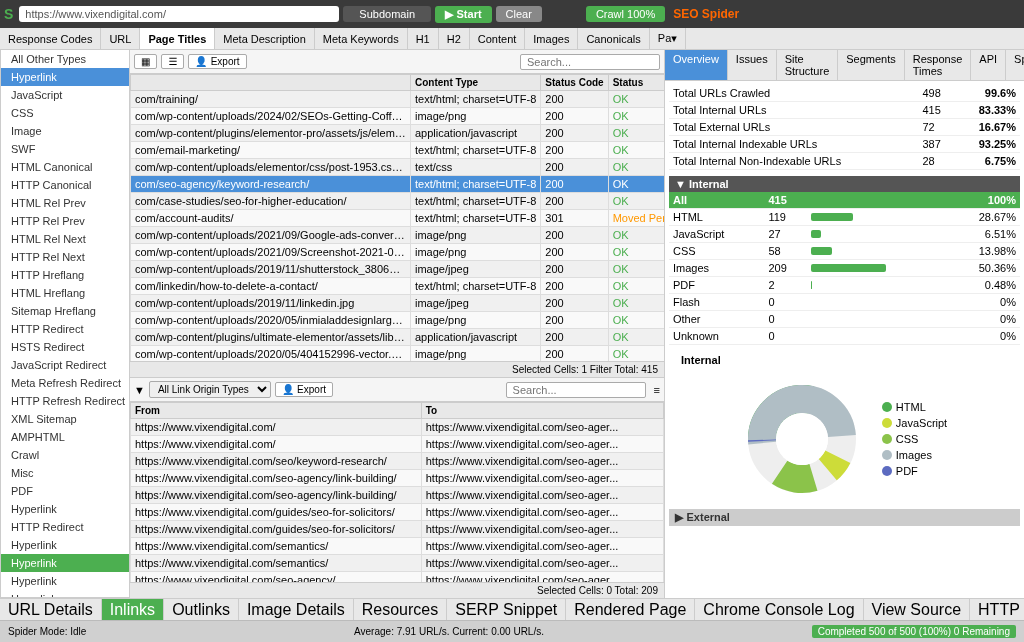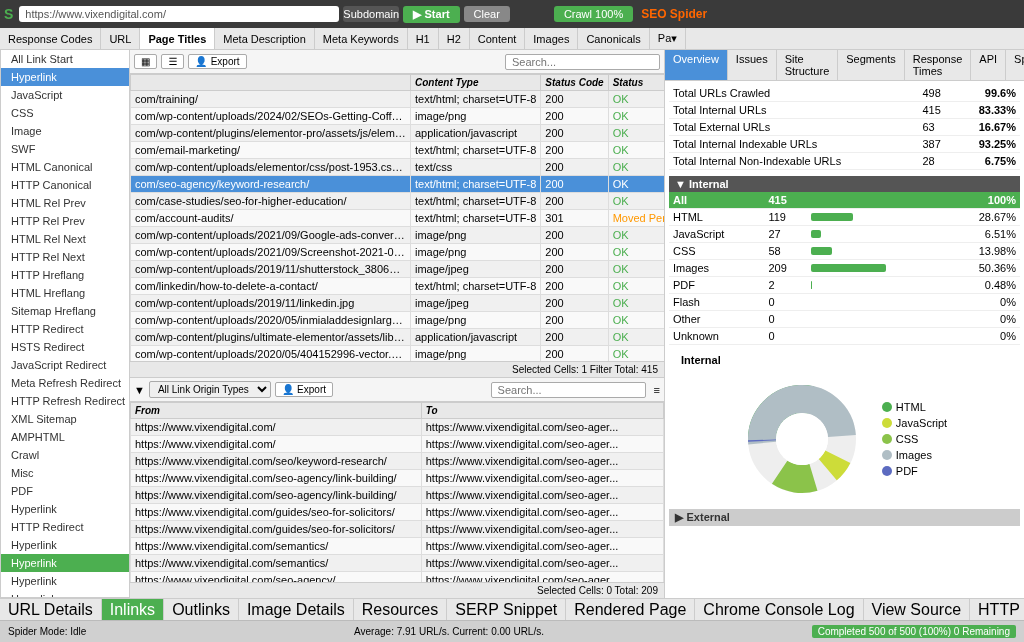--- a/index.html
+++ b/index.html
@@ -10,21 +10,21 @@
       display: flex; align-items: center; height: 28px;
       background: #3a3a3a; color: #fff; padding: 0 4px; gap: 4px;
     }
     .url-bar {
       display: flex; align-items: center; background: #fff; color: #333;
       border-radius: 3px; padding: 2px 6px; flex: 1; max-width: 320px; font-size: 11px;
     }
     .url-bar span { color: #555; white-space: nowrap; overflow: hidden; text-overflow: ellipsis; }
     .subdomain-btn {
       background: #555; color: #fff; border: none; border-radius: 3px;
-      padding: 2px 0; cursor: pointer; font-size: 11px;
+      padding: 2px 16px; cursor: pointer; font-size: 11px;
     }
     .start-btn {
       background: #4caf50; color: #fff; border: none; border-radius: 3px;
       padding: 2px 10px; cursor: pointer; font-size: 11px; font-weight: bold;
     }
     .clear-btn {
       background: #888; color: #fff; border: none; border-radius: 3px;
       padding: 2px 10px; cursor: pointer; font-size: 11px;
     }
     .crawl-progress {
@@ -77,31 +77,31 @@
     .table-toolbar {
       display: flex; align-items: center; padding: 3px 4px; gap: 4px;
       background: #f5f5f5; border-bottom: 1px solid #ccc; height: 24px;
     }
     .table-btn {
       background: #fff; border: 1px solid #aaa; border-radius: 2px;
       padding: 1px 6px; cursor: pointer; font-size: 10px;
     }
     .search-box {
       margin-left: auto; border: 1px solid #aaa; border-radius: 2px;
-      padding: 1px 6px; width: 155px; font-size: 11px;
+      padding: 1px 6px; width: 140px; font-size: 11px;
     }
 
     .data-table-wrapper { overflow: auto; flex: 1; }
     .data-table {
       width: 100%; border-collapse: collapse; font-size: 10px;
     }
     .data-table th {
       background: #e8e8e8; border: 1px solid #ccc; padding: 2px 4px;
       text-align: left; white-space: nowrap; position: sticky; top: 0;
-      font-size: 10px; font-weight: bold; font-style: italic;
+      font-size: 10px; font-weight: bold;
     }
     .data-table td {
       border: 1px solid #ddd; padding: 2px 4px; white-space: nowrap;
       overflow: hidden; text-overflow: ellipsis; max-width: 250px;
     }
     .data-table tr:nth-child(even) { background: #f9f9f9; }
     .data-table tr.highlighted { background: #4a90d9; color: #fff; }
     .data-table tr.highlighted td { color: #fff; }
     .status-ok { color: #4caf50; }
     .status-moved { color: #ff9800; }
@@ -217,21 +217,21 @@
   <div class="nav-tab">H2</div>
   <div class="nav-tab">Content</div>
   <div class="nav-tab">Images</div>
   <div class="nav-tab">Canonicals</div>
   <div class="nav-tab">Pa▾</div>
 </div>
 
 <div id="main">
 
   <div id="dropdown-menu">
-    <div class="menu-item">All Link Start</div>
+    <div class="menu-item">All Other Types</div>
     <div class="menu-item selected-blue">Hyperlink</div>
     <div class="menu-item">JavaScript</div>
     <div class="menu-item">CSS</div>
     <div class="menu-item">Image</div>
     <div class="menu-item">SWF</div>
     <div class="menu-item">HTML Canonical</div>
     <div class="menu-item">HTTP Canonical</div>
     <div class="menu-item">HTML Rel Prev</div>
     <div class="menu-item">HTTP Rel Prev</div>
     <div class="menu-item">HTML Rel Next</div>
@@ -483,21 +483,21 @@
     <td>498</td>
     <td>99.6%</td>
   </tr>
             <tr>
     <td>Total Internal URLs</td>
     <td>415</td>
     <td>83.33%</td>
   </tr>
             <tr>
     <td>Total External URLs</td>
-    <td>63</td>
+    <td>72</td>
     <td>16.67%</td>
   </tr>
             <tr>
     <td>Total Internal Indexable URLs</td>
     <td>387</td>
     <td>93.25%</td>
   </tr>
             <tr>
     <td>Total Internal Non-Indexable URLs</td>
     <td>28</td>

